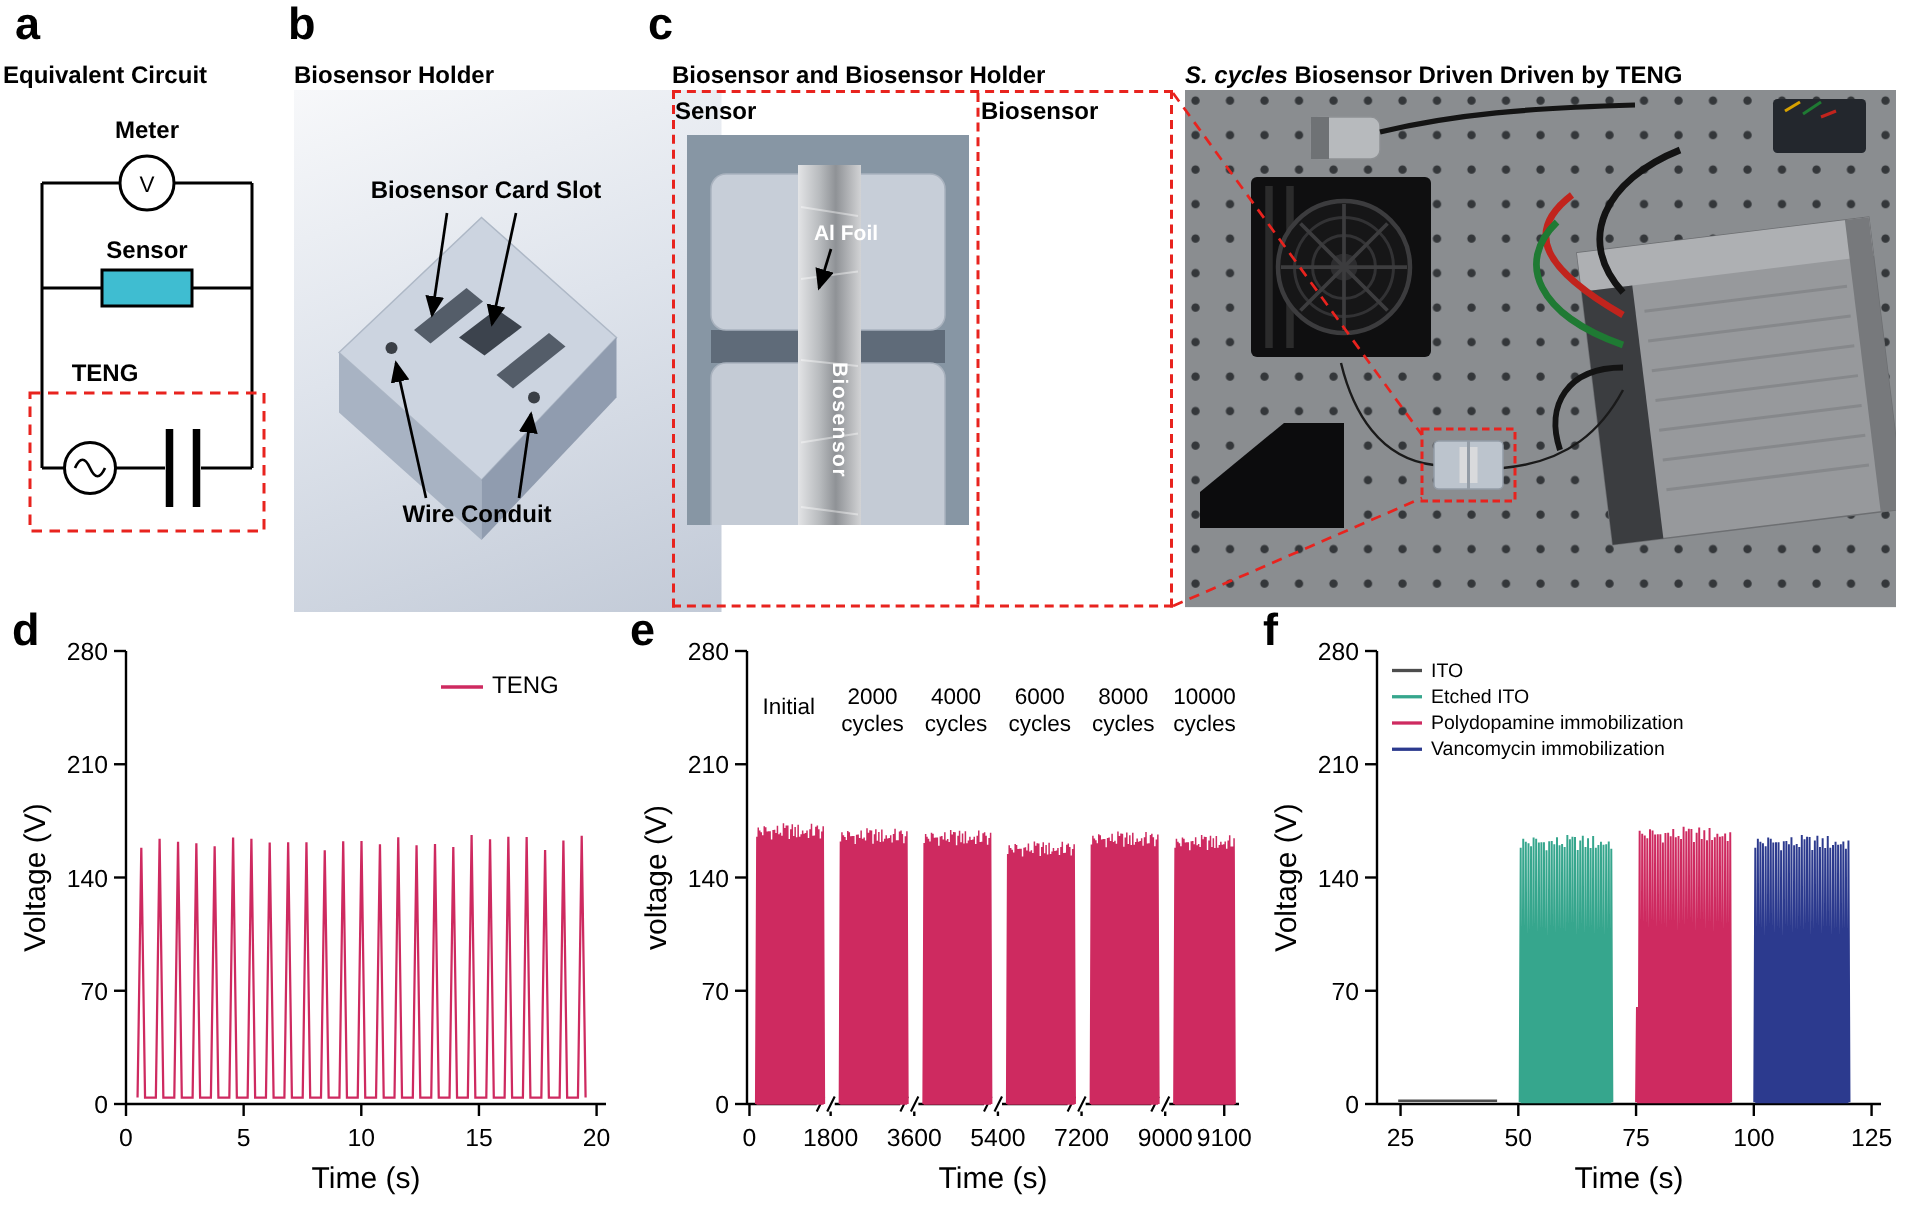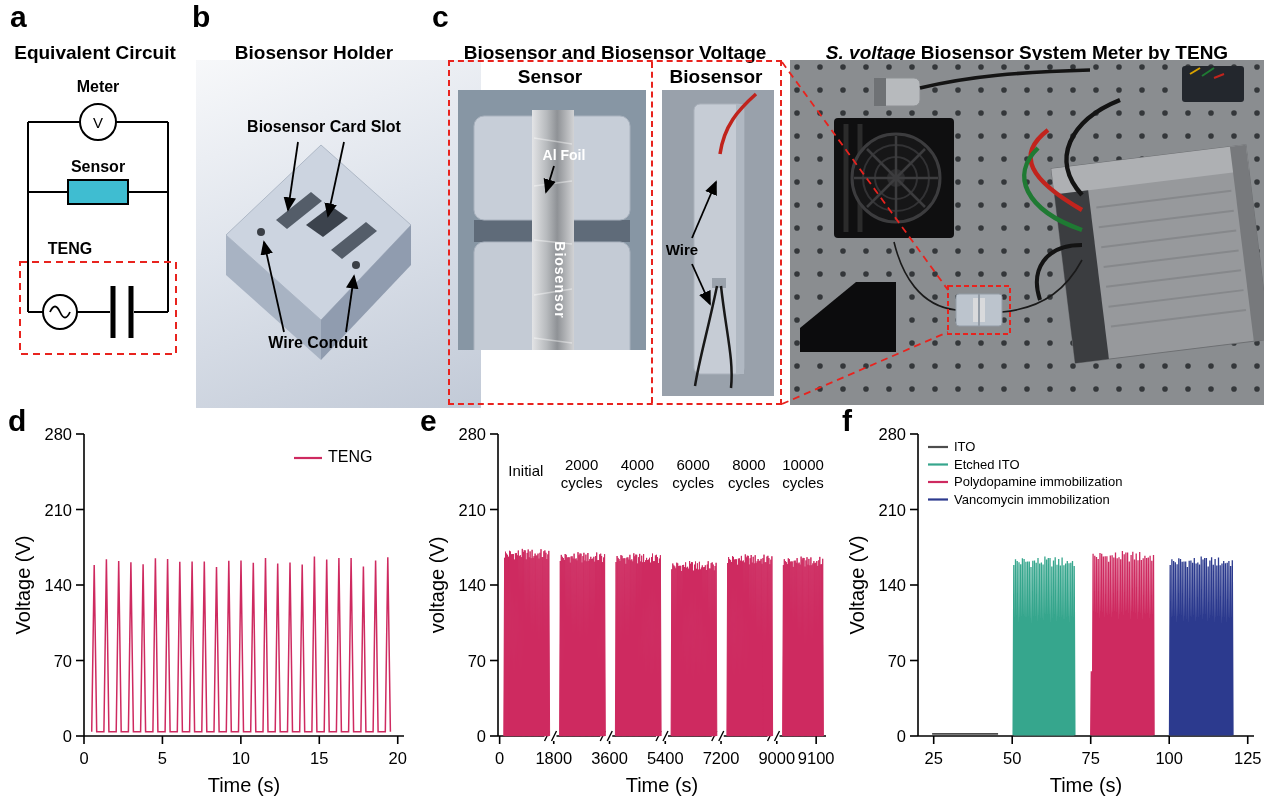--- a/index.html
+++ b/index.html
@@ -1,19 +1,19 @@
 <!DOCTYPE html>
 <html><head>
 <meta charset="utf-8">
 <style>
   html,body{margin:0;padding:0;background:#fff}
   .fig{position:relative;width:1270px;height:810px;background:#fff;font-family:"Liberation Sans",sans-serif;color:#000;overflow:hidden}
   .abs{position:absolute}
   .pl{position:absolute;font-size:30px;font-weight:700;line-height:1}
-  .pt{position:absolute;font-size:19px;font-weight:700;text-align:center;line-height:1.15}
+  .pt{position:absolute;font-size:16px;font-weight:700;text-align:left;line-height:1.15}
   .chart{position:absolute}
   .photo{position:absolute;overflow:hidden}
   .dashedbox{position:absolute;border:2px dashed #e8231e;box-sizing:border-box}
   svg text{font-family:"Liberation Sans",sans-serif}
   .clab{font-size:16px;font-weight:700}
   .it{font-style:italic}
 </style>
 </head>
 <body>
 
@@ -59,22 +59,22 @@
       <text x="128" y="72" class="clab" font-size="15" text-anchor="middle">Biosensor Card Slot</text>
       <line x1="102" y1="82" x2="92" y2="150" stroke="#000" stroke-width="1.8" marker-end="url(#ab)"></line>
       <line x1="148" y1="82" x2="132" y2="156" stroke="#000" stroke-width="1.8" marker-end="url(#ab)"></line>
       <text x="122" y="288" class="clab" font-size="15" text-anchor="middle">Wire Conduit</text>
       <line x1="88" y1="272" x2="68" y2="182" stroke="#000" stroke-width="1.8" marker-end="url(#ab)"></line>
       <line x1="150" y1="272" x2="158" y2="216" stroke="#000" stroke-width="1.8" marker-end="url(#ab)"></line>
     </svg>
   </div>
 
   <div class="pl" style="left:432px;top:2px">c</div>
-  <div class="pt" style="left:448px;top:42px;width:334px">Biosensor and Biosensor Voltage</div>
-  <div class="pt" style="left:790px;top:42px;width:474px"><span class="it">S. voltage</span><span> Biosensor System Meter by TENG</span></div>
+  <div class="pt" style="left:448px;top:42px;width:334px">Biosensor and Biosensor Holder</div>
+  <div class="pt" style="left:790px;top:42px;width:474px"><span class="it">S. cycles</span><span> Biosensor Driven Driven by TENG</span></div>
 
   <div class="dashedbox" style="left:448px;top:60px;width:334px;height:345px">
     <div class="pt" style="left:0;top:4px;width:200px">Sensor</div>
     <div class="pt" style="left:204px;top:4px;width:124px">Biosensor</div>
     <div style="position:absolute;left:201px;top:0;height:341px;border-left:2px dashed #e8231e"></div>
 
     <div class="photo" style="left:8px;top:28px;width:188px;height:260px">
       <svg width="188" height="306" viewBox="0 0 188 306">
         <defs>
           <linearGradient id="foilg" x1="0" y1="0" x2="1" y2="0">
@@ -93,39 +93,20 @@
         <rect x="16" y="152" width="156" height="122" rx="10" fill="#c4cbd5" stroke="#a9b2be"></rect>
         <rect x="74" y="20" width="42" height="260" fill="url(#foilg)"></rect>
         <path d="M76 48 l38 6 M76 96 l38 -5 M76 150 l38 4 M76 205 l38 -6 M76 248 l38 5" stroke="#ffffff66" stroke-width="1.5" fill="none"></path>
         <text x="106" y="70" font-size="14" font-weight="700" fill="#fff" text-anchor="middle">Al Foil</text>
         <line x1="96" y1="76" x2="88" y2="102" stroke="#000" stroke-width="1.8" marker-end="url(#af)"></line>
         <text transform="translate(97 190) rotate(90)" font-size="14" font-weight="700" fill="#fff" text-anchor="middle" letter-spacing="1">Biosensor</text>
         <text x="78" y="292" font-size="14" font-weight="700" fill="#fff" text-anchor="middle">Biosensor Holder</text>
       </svg>
     </div>
 
-    <div class="photo" style="left:212px;top:28px;width:112px;height:306px">
-      <svg width="112" height="306" viewBox="0 0 112 306">
-        <defs>
-          <marker id="au" markerWidth="9" markerHeight="8" refX="7" refY="3.5" orient="auto">
-              <path d="M0 0 L8 3.5 L0 7 Z" fill="#000"></path>
-            </marker>
-        </defs>
-        <rect width="112" height="306" fill="#99a1ab"></rect>
-        <rect x="32" y="14" width="50" height="270" rx="6" fill="#c6ccd5" stroke="#aab1bb"></rect>
-        <rect x="74" y="14" width="8" height="270" fill="#b0b8c2"></rect>
-        <path d="M58 64 C 62 36 76 20 94 4" stroke="#c0231c" stroke-width="3.5" fill="none"></path>
-        <rect x="50" y="188" width="14" height="10" fill="#9aa2ac"></rect>
-        <path d="M55 196 C 46 240 38 266 33 296" stroke="#181818" stroke-width="2.5" fill="none"></path>
-        <path d="M59 196 C 64 242 72 270 69 298" stroke="#181818" stroke-width="2.5" fill="none"></path>
-        <text x="20" y="165" font-size="15" font-weight="700" text-anchor="middle">Wire</text>
-        <line x1="30" y1="148" x2="54" y2="92" stroke="#000" stroke-width="1.8" marker-end="url(#au)"></line>
-        <line x1="30" y1="174" x2="48" y2="214" stroke="#000" stroke-width="1.8" marker-end="url(#au)"></line>
-      </svg>
-    </div>
   </div>
 
   <div class="photo" style="left:790px;top:60px;width:474px;height:345px">
     <svg width="474" height="345" viewBox="0 0 474 345">
       <defs>
         <pattern id="dots" width="23" height="23" patternUnits="userSpaceOnUse">
           <circle cx="7" cy="7" r="2.8" fill="#34373a"></circle>
         </pattern>
       </defs>
       <rect width="474" height="345" fill="#8a8d90"></rect>

